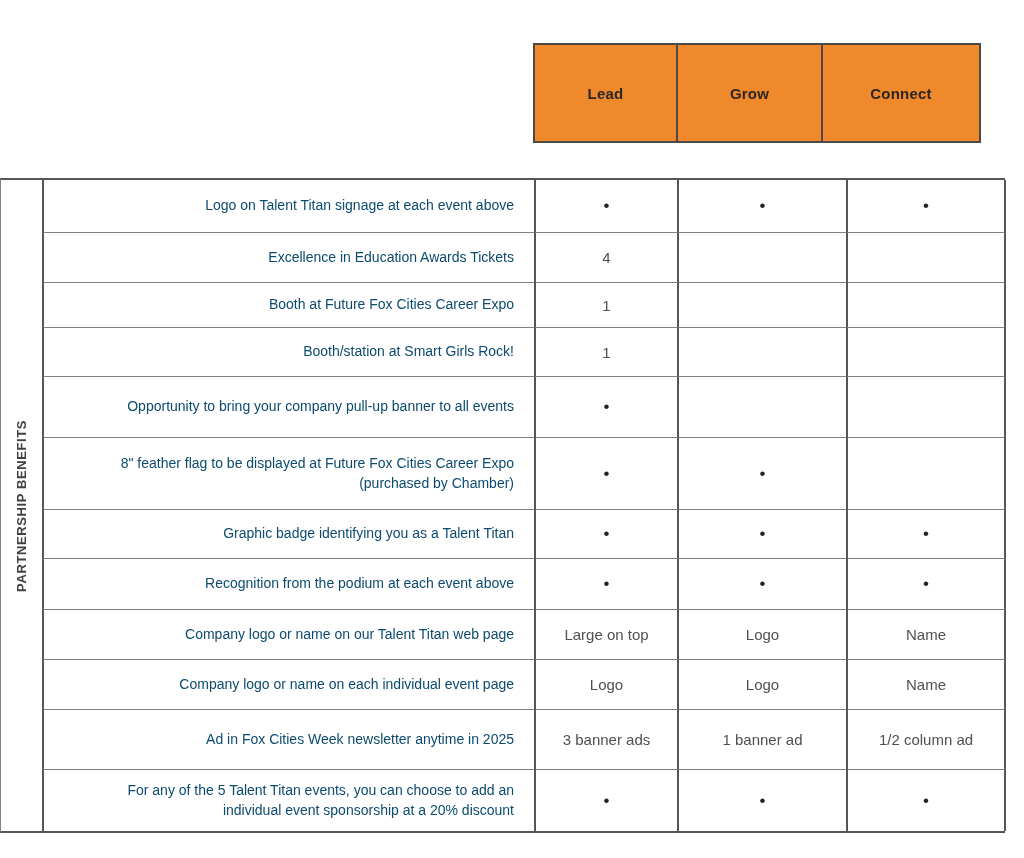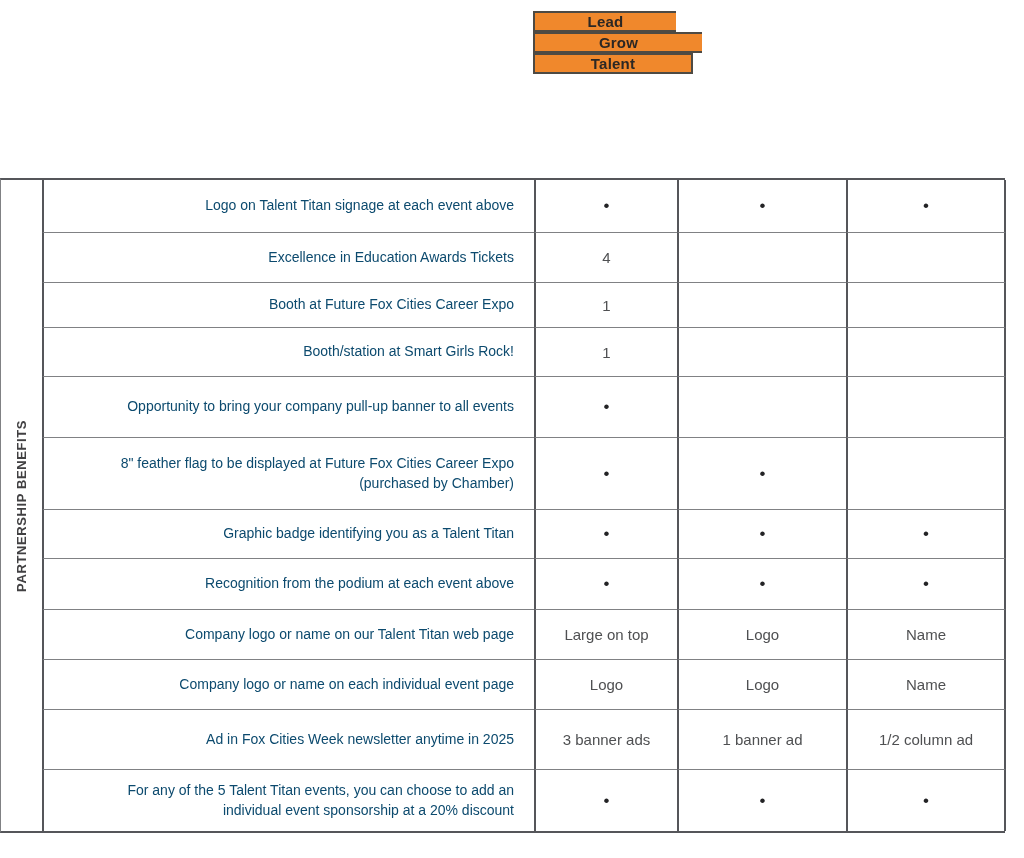--- a/index.html
+++ b/index.html
@@ -10,40 +10,39 @@
     height: 858px;
     background: #ffffff;
     font-family: "Liberation Sans", sans-serif;
     overflow: hidden;
   }
 
   
   .tier-headers {
     position: absolute;
     left: 533px;
-    top: 11px;
+    top: 43px;
     display: flex;
     height: 100px;
-    flex-direction: column;
   }
   .tier-cell {
     background: #F0882C;
     border: 2px solid #4E4A43;
     border-right: none;
     display: flex;
     align-items: center;
     justify-content: center;
     font-weight: 700;
     font-size: 15px;
     color: #2B2724;
     letter-spacing: 0.2px;
   }
   .tier-cell.last { border-right: 2px solid #4E4A43; }
   .w-lead { width: 143px; }
-  .w-grow { width: 169px; }
+  .w-grow { width: 145px; }
   .w-connect { width: 160px; }
 
   
   .price-row {
     position: absolute;
     left: 533px;
     top: 128px;
     display: flex;
     height: 50px;
   }
@@ -119,21 +118,21 @@
   .last-row { border-bottom: none; }
 </style>
 </head>
 <body>
 
 <div class="page">
 
   <div class="tier-headers">
     <div class="tier-cell w-lead">Lead</div>
     <div class="tier-cell w-grow">Grow</div>
-    <div class="tier-cell w-connect last">Talent</div>
+    <div class="tier-cell w-connect last">Connect</div>
   </div>
 
 
   <div class="benefits-table">
 
     <div class="strip">
       <span class="strip-label">PARTNERSHIP BENEFITS</span>
     </div>
 
     <div class="cell benefit r1">Logo on Talent Titan signage at each event above</div>

